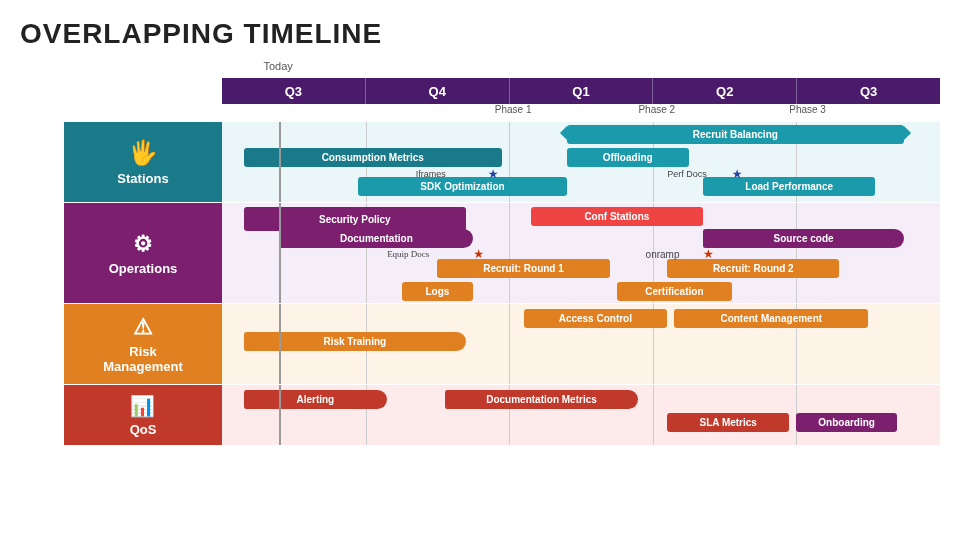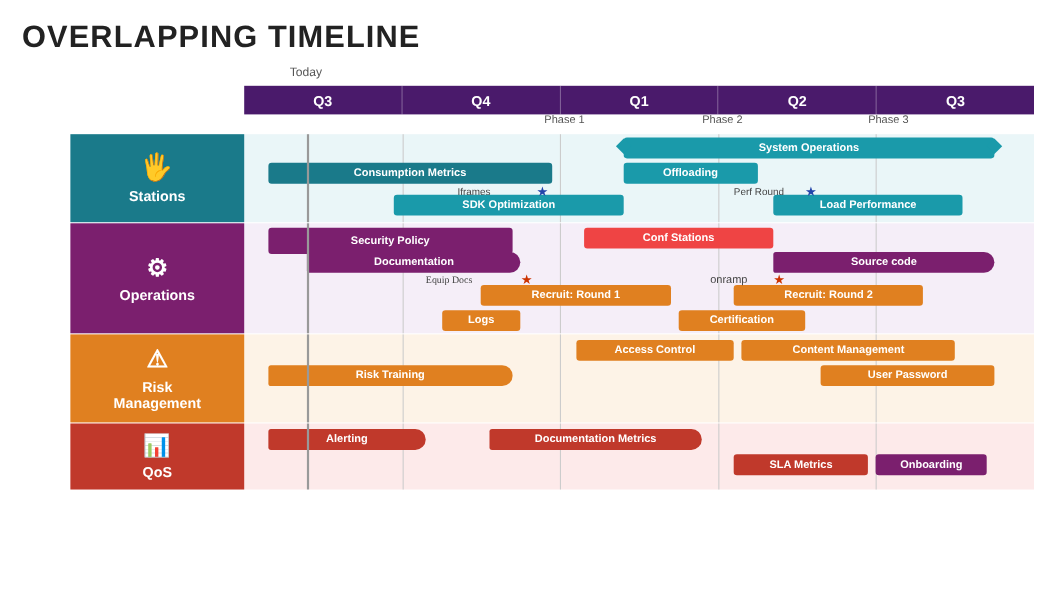--- a/index.html
+++ b/index.html
@@ -66,34 +66,34 @@
       </div>
       <div style="flex:1; position:relative; padding:2px 0;">
 
         <div style="position:absolute;top:0;bottom:0;left:20%;width:1px;background:#ccc;z-index:0;"></div>
         <div style="position:absolute;top:0;bottom:0;left:40%;width:1px;background:#ccc;z-index:0;"></div>
         <div style="position:absolute;top:0;bottom:0;left:60%;width:1px;background:#ccc;z-index:0;"></div>
         <div style="position:absolute;top:0;bottom:0;left:80%;width:1px;background:#ccc;z-index:0;"></div>
 
         <div style="position:absolute;top:0;bottom:0;left:8%;width:2px;background:#999;z-index:5;"></div>
 
-        <div style="position:absolute; left:48%; width:47%; top:3px; height:19px; background:#1a9aaa; border-radius:3px; display:flex; align-items:center; justify-content:center; font-size:10px; font-weight:700; color:#fff; z-index:2;">System Operations</div>
+        <div style="position:absolute; left:48%; width:47%; top:3px; height:19px; background:#1a9aaa; border-radius:3px; display:flex; align-items:center; justify-content:center; font-size:10px; font-weight:700; color:#fff; z-index:2;">Recruit Balancing</div>
 
         <div style="position:absolute; left:calc(48% - 5px); top:6px; width:10px; height:10px; background:#1a9aaa; transform:rotate(45deg); z-index:3;"></div>
         <div style="position:absolute; left:calc(95% - 5px); top:6px; width:10px; height:10px; background:#1a9aaa; transform:rotate(45deg); z-index:3;"></div>
 
         <div style="position:absolute; left:3%; width:36%; top:26px; height:19px; background:#1a7a8a; border-radius:3px; display:flex; align-items:center; justify-content:center; font-size:10px; font-weight:700; color:#fff; z-index:2;">Consumption Metrics</div>
         <div style="position:absolute; left:48%; width:17%; top:26px; height:19px; background:#1a9aaa; border-radius:3px; display:flex; align-items:center; justify-content:center; font-size:10px; font-weight:700; color:#fff; z-index:2;">Offloading</div>
 
         <div style="position:absolute; left:37%; top:45px; font-size:12px; color:#2244aa; z-index:3;">★</div>
         <div style="position:absolute; left:27%; top:47px; font-size:9px; color:#444; z-index:3; white-space:nowrap;">Iframes</div>
         <div style="position:absolute; left:19%; width:29%; top:55px; height:19px; background:#1a9aaa; border-radius:3px; display:flex; align-items:center; justify-content:center; font-size:10px; font-weight:700; color:#fff; z-index:2;">SDK Optimization</div>
 
         <div style="position:absolute; left:71%; top:45px; font-size:12px; color:#2244aa; z-index:3;">★</div>
-        <div style="position:absolute; left:62%; top:47px; font-size:9px; color:#444; z-index:3; white-space:nowrap;">Perf Round</div>
+        <div style="position:absolute; left:62%; top:47px; font-size:9px; color:#444; z-index:3; white-space:nowrap;">Perf Docs</div>
         <div style="position:absolute; left:67%; width:24%; top:55px; height:19px; background:#1a9aaa; border-radius:3px; display:flex; align-items:center; justify-content:center; font-size:10px; font-weight:700; color:#fff; z-index:2;">Load Performance</div>
       </div>
     </div>
 
     <div style="display:flex; background:#f5eef8; position:relative; min-height:100px; margin-top:1px;">
       <div style="width:158px; min-width:158px; background:#7b1f6e; display:flex; flex-direction:column; align-items:center; justify-content:center; color:#fff; font-weight:700; font-size:13px; gap:4px; padding:6px;">
         <span style="font-size:22px;">⚙</span>
         <span>Operations</span>
       </div>
       <div style="flex:1; position:relative; padding:2px 0;">
@@ -134,21 +134,20 @@
         <div style="position:absolute;top:0;bottom:0;left:20%;width:1px;background:#ccc;z-index:0;"></div>
         <div style="position:absolute;top:0;bottom:0;left:40%;width:1px;background:#ccc;z-index:0;"></div>
         <div style="position:absolute;top:0;bottom:0;left:60%;width:1px;background:#ccc;z-index:0;"></div>
         <div style="position:absolute;top:0;bottom:0;left:80%;width:1px;background:#ccc;z-index:0;"></div>
         <div style="position:absolute;top:0;bottom:0;left:8%;width:2px;background:#999;z-index:5;"></div>
 
         <div style="position:absolute; left:42%; width:20%; top:5px; height:19px; background:#e08020; border-radius:3px; display:flex; align-items:center; justify-content:center; font-size:10px; font-weight:700; color:#fff; z-index:2;">Access Control</div>
         <div style="position:absolute; left:63%; width:27%; top:5px; height:19px; background:#e08020; border-radius:3px; display:flex; align-items:center; justify-content:center; font-size:10px; font-weight:700; color:#fff; z-index:2;">Content Management</div>
 
         <div style="position:absolute; left:3%; width:31%; top:28px; height:19px; background:#e08020; border-radius:3px 12px 12px 3px; display:flex; align-items:center; justify-content:center; font-size:10px; font-weight:700; color:#fff; z-index:2;">Risk Training</div>
-        <div style="position:absolute; left:73%; width:22%; top:28px; height:19px; background:#e08020; border-radius:3px; display:flex; align-items:center; justify-content:center; font-size:10px; font-weight:700; color:#fff; z-index:2;">User Password</div>
       </div>
     </div>
 
     <div style="display:flex; background:#fdeaea; position:relative; min-height:60px; margin-top:1px;">
       <div style="width:158px; min-width:158px; background:#c0392b; display:flex; flex-direction:column; align-items:center; justify-content:center; color:#fff; font-weight:700; font-size:13px; gap:4px; padding:6px;">
         <span style="font-size:20px;">📊</span>
         <span>QoS</span>
       </div>
       <div style="flex:1; position:relative; padding:2px 0;">
 

